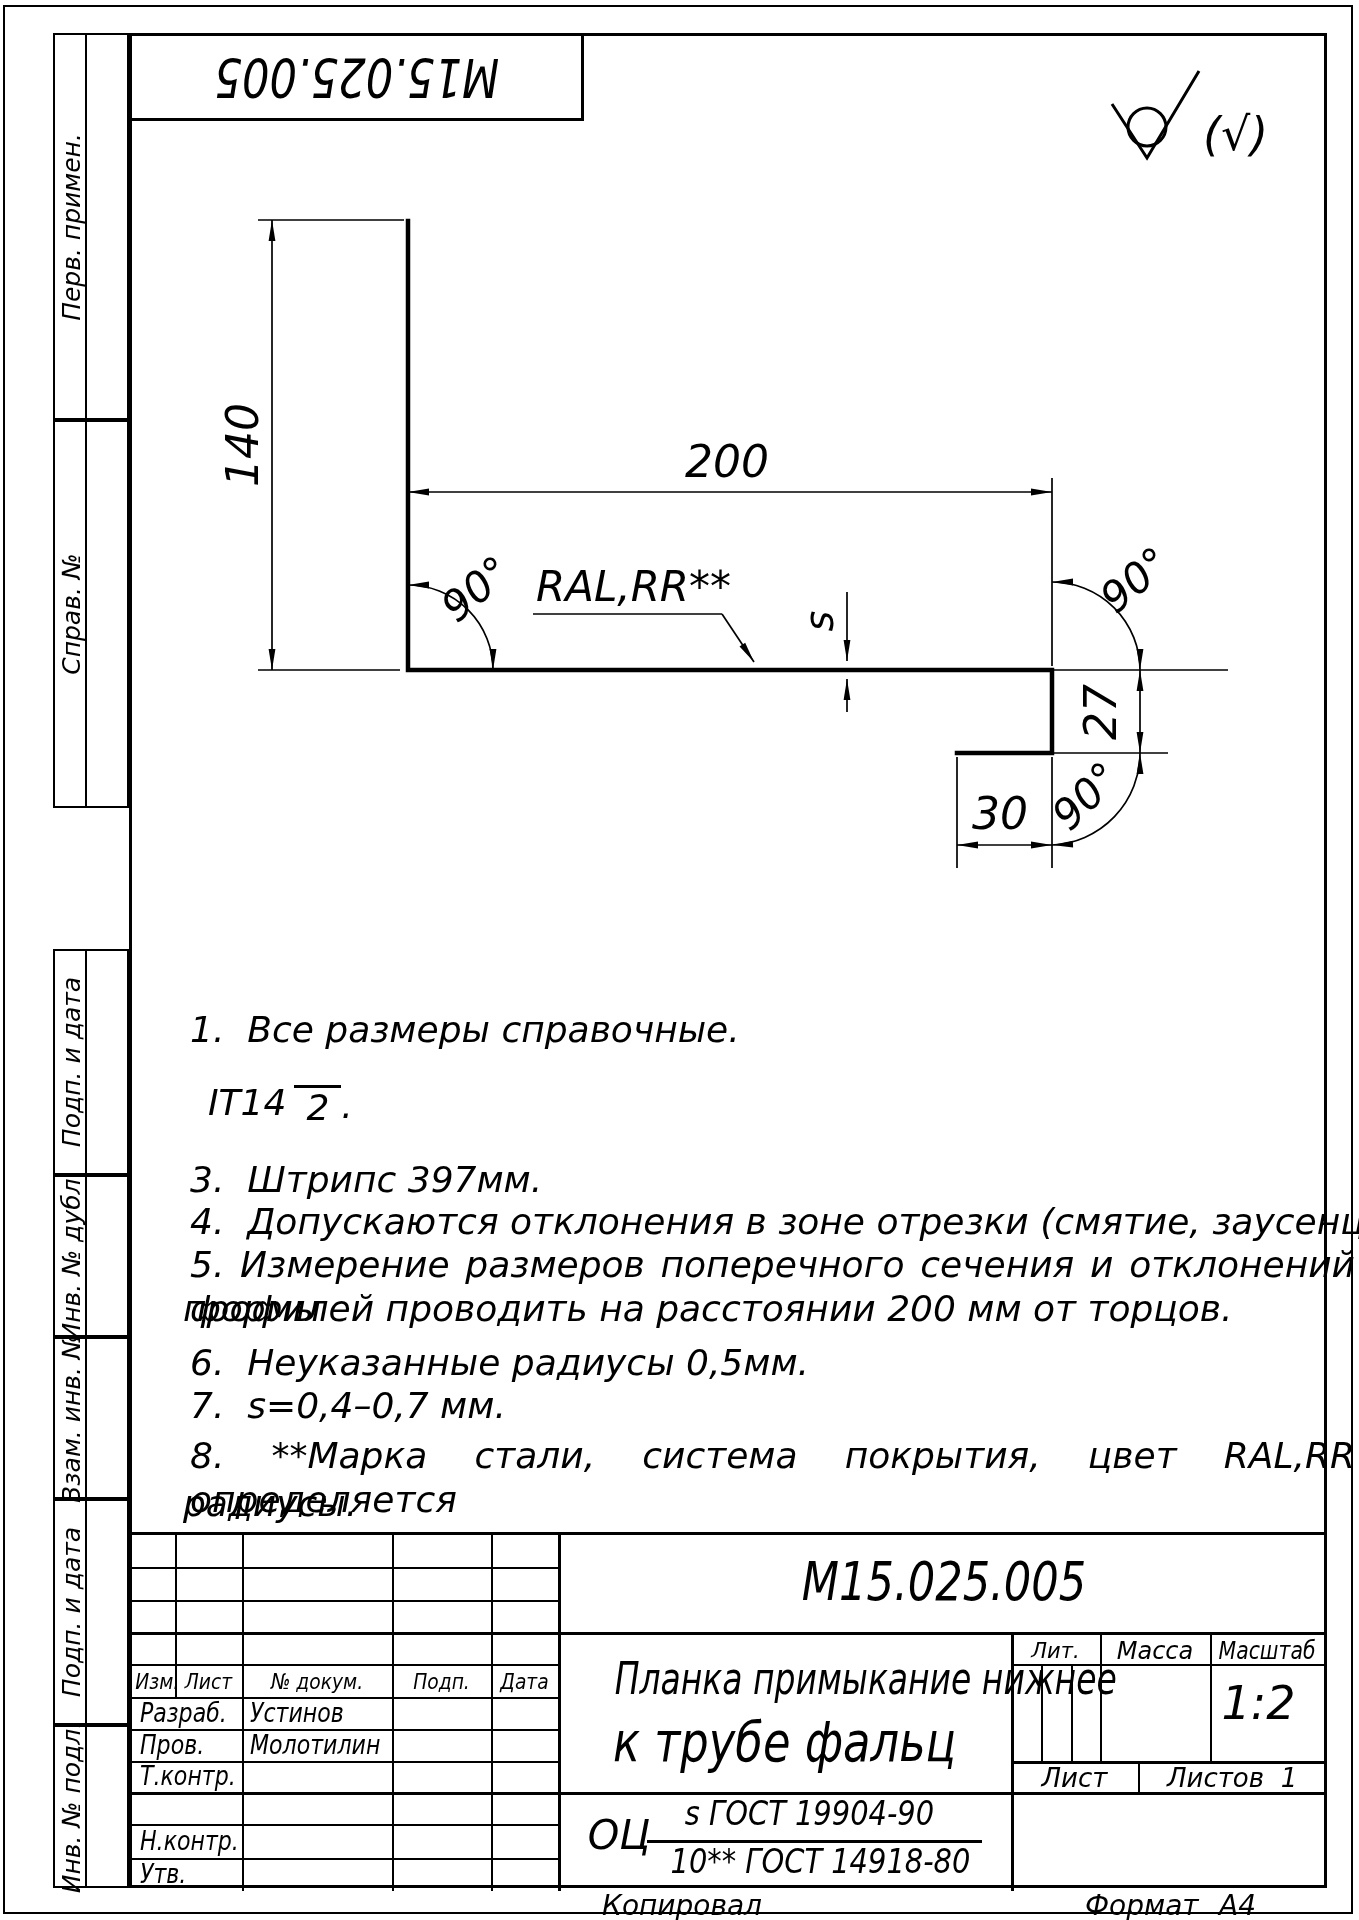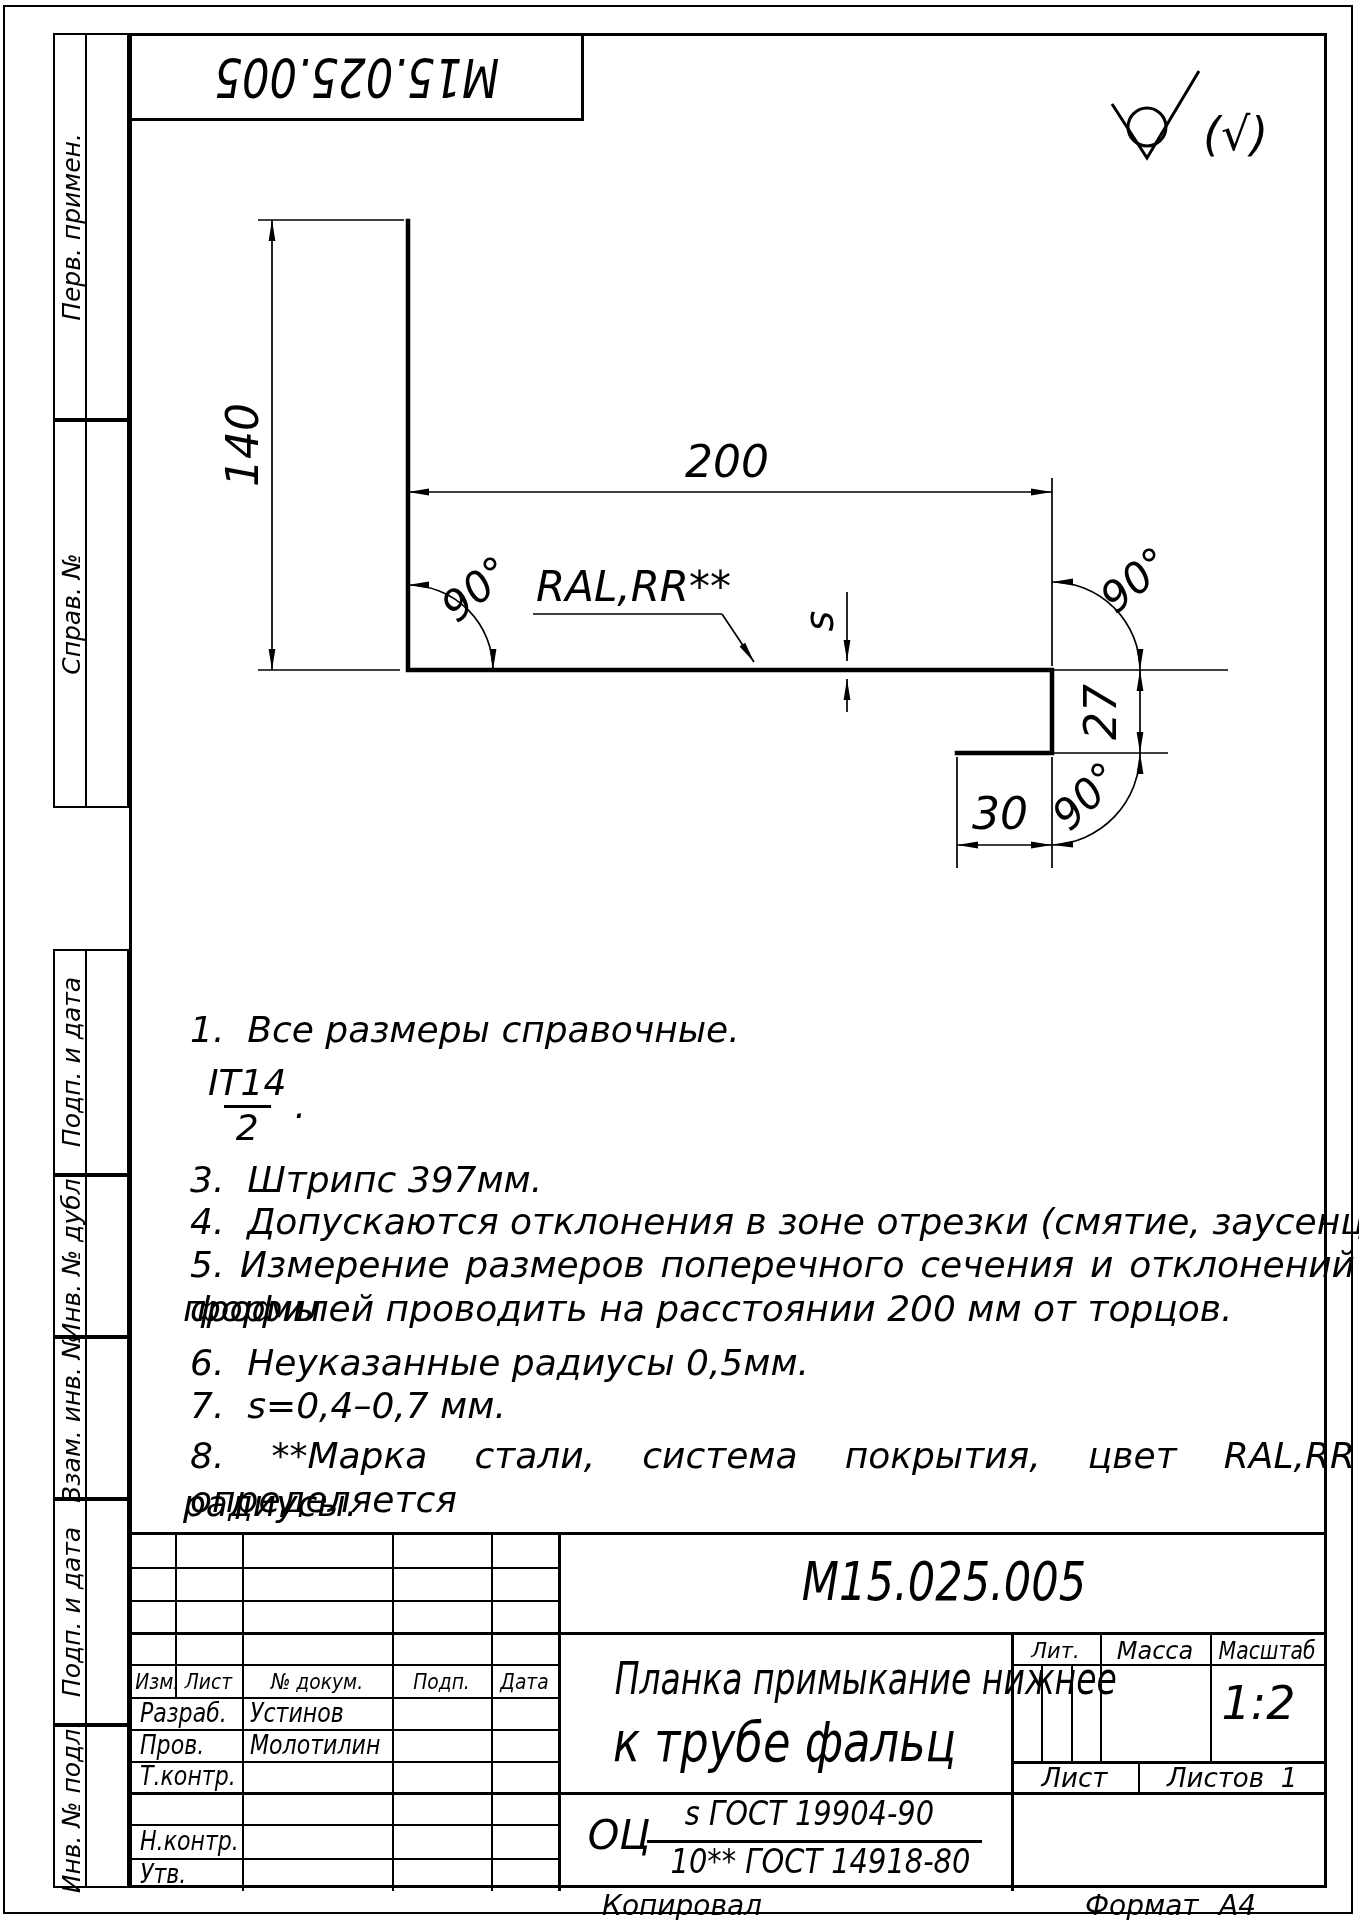--- a/index.html
+++ b/index.html
@@ -23,21 +23,21 @@
   svg.draw{position:absolute;left:0;top:0;width:1359px;height:1920px;}
   svg.draw text{font-family:"DejaVu Sans",sans-serif;font-style:italic;fill:#000;}
   .thick{stroke:#000;stroke-width:4.5;fill:none;stroke-linecap:square;}
   .thin{stroke:#000;stroke-width:1.7;fill:none;}
   .sym{stroke:#000;stroke-width:3;fill:none;}
   
   .note{position:absolute;left:150px;font-style:italic;font-size:36px;white-space:pre;line-height:44px;margin-left:40px;}
   .note.cont{left:143px;}
   .note.just{width:1165px;white-space:normal;text-align:justify;text-align-last:justify;}
   .note.n2{display:flex;align-items:center;height:96px;}
-  .frac{display:inline-flex;flex-direction:column;align-items:center;margin-left:10px;line-height:1.02;}
+  .frac{display:inline-flex;flex-direction:row;align-items:flex-start;margin-left:10px;line-height:1.02;}
   .frac .num{padding:0 8px 3px;}
   .frac .den{border-top:3px solid #000;padding:2px 12px 0;}
   
   .tb{position:absolute;left:129px;top:1532px;width:1198px;height:356px;border:3px solid #000;
       box-sizing:border-box;}
   .tb i{position:absolute;background:#000;display:block;}
   .tt{position:absolute;font-style:italic;font-size:26px;white-space:nowrap;line-height:32px;}
   .ctr{text-align:center;}
   .sqz{transform:scaleX(.85);transform-origin:left center;}
   .sqc{transform:scaleX(.85);transform-origin:center;}

